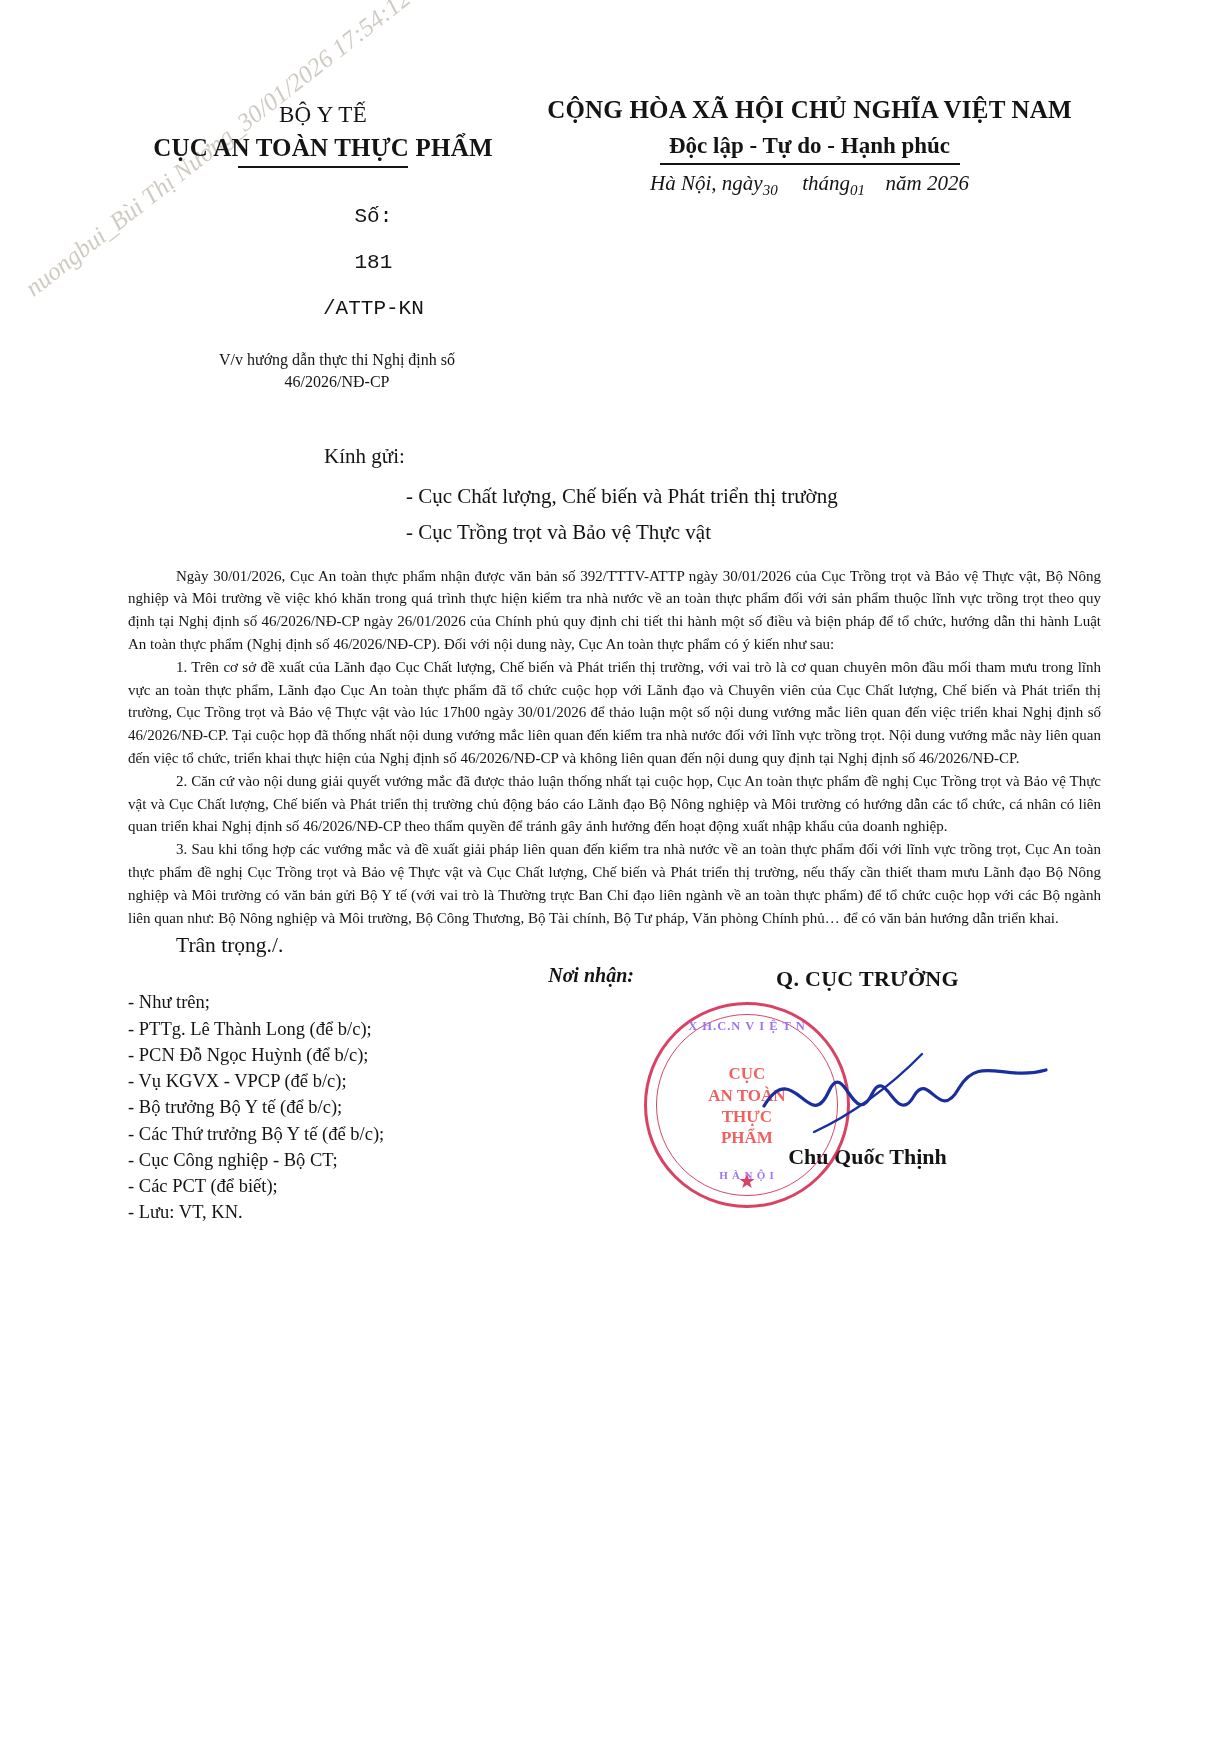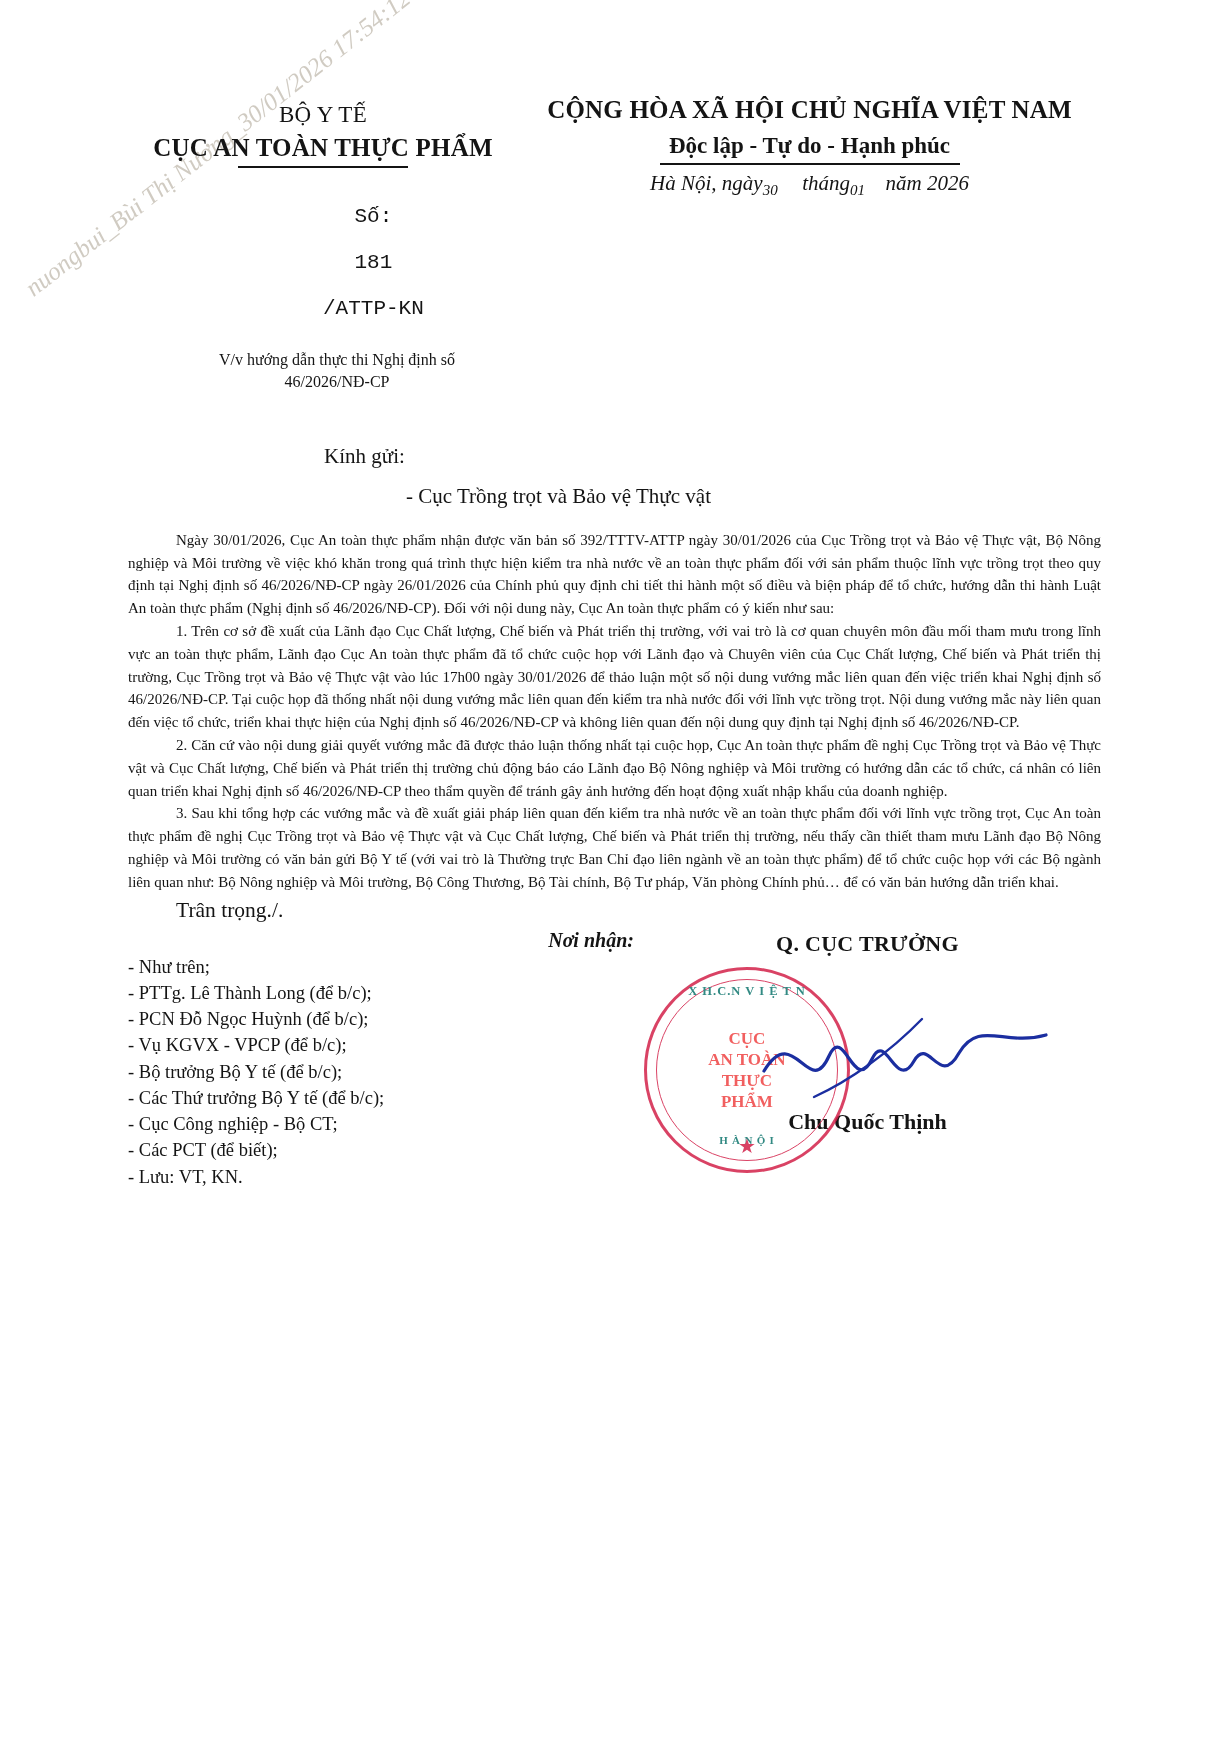--- a/index.html
+++ b/index.html
@@ -206,21 +206,21 @@
     font-weight: bold;
     font-family: "Liberation Serif", serif;
     line-height: 1.25;
     text-align: center;
     white-space: pre-line;
   }
   .seal-arc {
     position: absolute;
     width: 100%;
     text-align: center;
-    color: #0f766e;
+    color: #8b5cf6;
     font-size: 12.5px;
     font-weight: bold;
     letter-spacing: 1px;
   }
   .seal-arc.top { top: 14px; }
   .seal-arc.bottom { bottom: 24px; font-size: 11px; letter-spacing: .8px; }
   .signature {
     position: absolute;
     left: 120px;
     top: 72px;
@@ -277,20 +277,21 @@
         <span style="display:inline-block;width:14px"></span>
         <span>tháng</span><span class="sub">01</span>
         <span style="display:inline-block;width:10px"></span>
         <span>năm 2026</span>
       </div>
     </div>
   </div>
 
   <div class="kinhgui">Kính gửi:</div>
   <div class="recips">
+    <div>- Cục Chất lượng, Chế biến và Phát triển thị trường</div>
     <div>- Cục Trồng trọt và Bảo vệ Thực vật</div>
   </div>
 
   <div class="body-text">
     <p>Ngày 30/01/2026, Cục An toàn thực phẩm nhận được văn bản số 392/TTTV-ATTP ngày 30/01/2026 của Cục Trồng trọt và Bảo vệ Thực vật, Bộ Nông nghiệp và Môi trường về việc khó khăn trong quá trình thực hiện kiểm tra nhà nước về an toàn thực phẩm đối với sản phẩm thuộc lĩnh vực trồng trọt theo quy định tại Nghị định số 46/2026/NĐ-CP ngày 26/01/2026 của Chính phủ quy định chi tiết thi hành một số điều và biện pháp để tổ chức, hướng dẫn thi hành Luật An toàn thực phẩm (Nghị định số 46/2026/NĐ-CP). Đối với nội dung này, Cục An toàn thực phẩm có ý kiến như sau:</p>
     <p>1. Trên cơ sở đề xuất của Lãnh đạo Cục Chất lượng, Chế biến và Phát triển thị trường, với vai trò là cơ quan chuyên môn đầu mối tham mưu trong lĩnh vực an toàn thực phẩm, Lãnh đạo Cục An toàn thực phẩm đã tổ chức cuộc họp với Lãnh đạo và Chuyên viên của Cục Chất lượng, Chế biến và Phát triển thị trường, Cục Trồng trọt và Bảo vệ Thực vật vào lúc 17h00 ngày 30/01/2026 để thảo luận một số nội dung vướng mắc liên quan đến việc triển khai Nghị định số 46/2026/NĐ-CP. Tại cuộc họp đã thống nhất nội dung vướng mắc liên quan đến kiểm tra nhà nước đối với lĩnh vực trồng trọt. Nội dung vướng mắc này liên quan đến việc tổ chức, triển khai thực hiện của Nghị định số 46/2026/NĐ-CP và không liên quan đến nội dung quy định tại Nghị định số 46/2026/NĐ-CP.</p>
     <p>2. Căn cứ vào nội dung giải quyết vướng mắc đã được thảo luận thống nhất tại cuộc họp, Cục An toàn thực phẩm đề nghị Cục Trồng trọt và Bảo vệ Thực vật và Cục Chất lượng, Chế biến và Phát triển thị trường chủ động báo cáo Lãnh đạo Bộ Nông nghiệp và Môi trường có hướng dẫn các tổ chức, cá nhân có liên quan triển khai Nghị định số 46/2026/NĐ-CP theo thẩm quyền để tránh gây ảnh hưởng đến hoạt động xuất nhập khẩu của doanh nghiệp.</p>
     <p>3. Sau khi tổng hợp các vướng mắc và đề xuất giải pháp liên quan đến kiểm tra nhà nước về an toàn thực phẩm đối với lĩnh vực trồng trọt, Cục An toàn thực phẩm đề nghị Cục Trồng trọt và Bảo vệ Thực vật và Cục Chất lượng, Chế biến và Phát triển thị trường, nếu thấy cần thiết tham mưu Lãnh đạo Bộ Nông nghiệp và Môi trường có văn bản gửi Bộ Y tế (với vai trò là Thường trực Ban Chỉ đạo liên ngành về an toàn thực phẩm) để tổ chức cuộc họp với các Bộ ngành liên quan như: Bộ Nông nghiệp và Môi trường, Bộ Công Thương, Bộ Tài chính, Bộ Tư pháp, Văn phòng Chính phủ… để có văn bản hướng dẫn triển khai.</p>
   </div>
   <div class="regards">Trân trọng./.</div>

